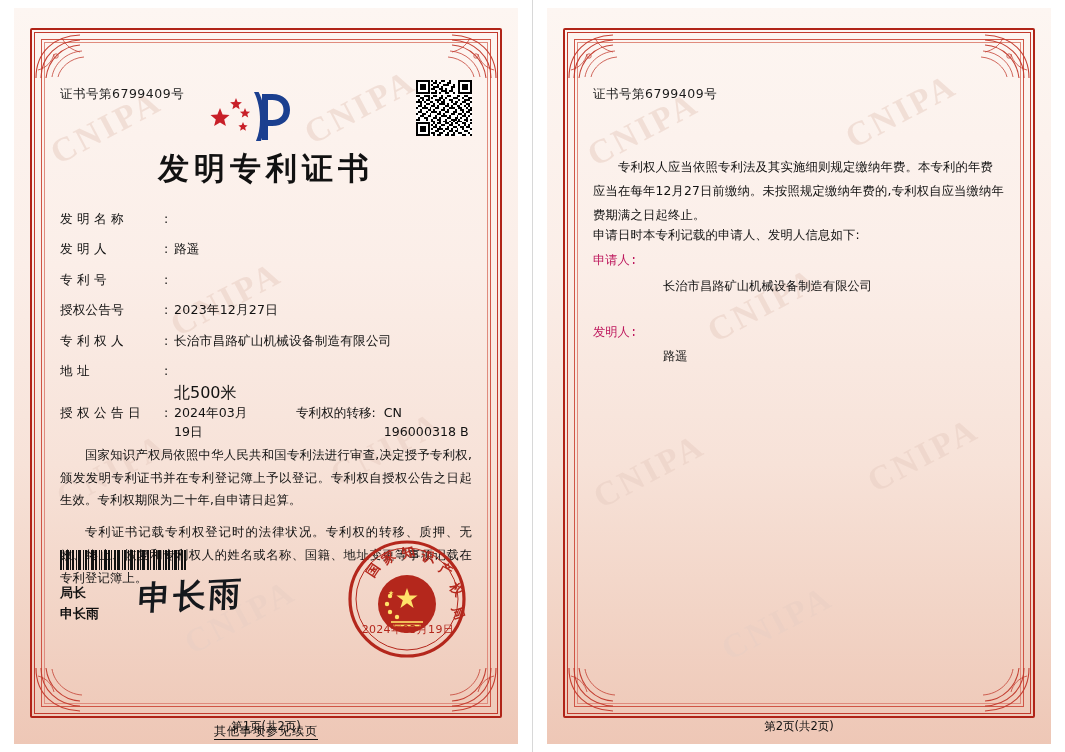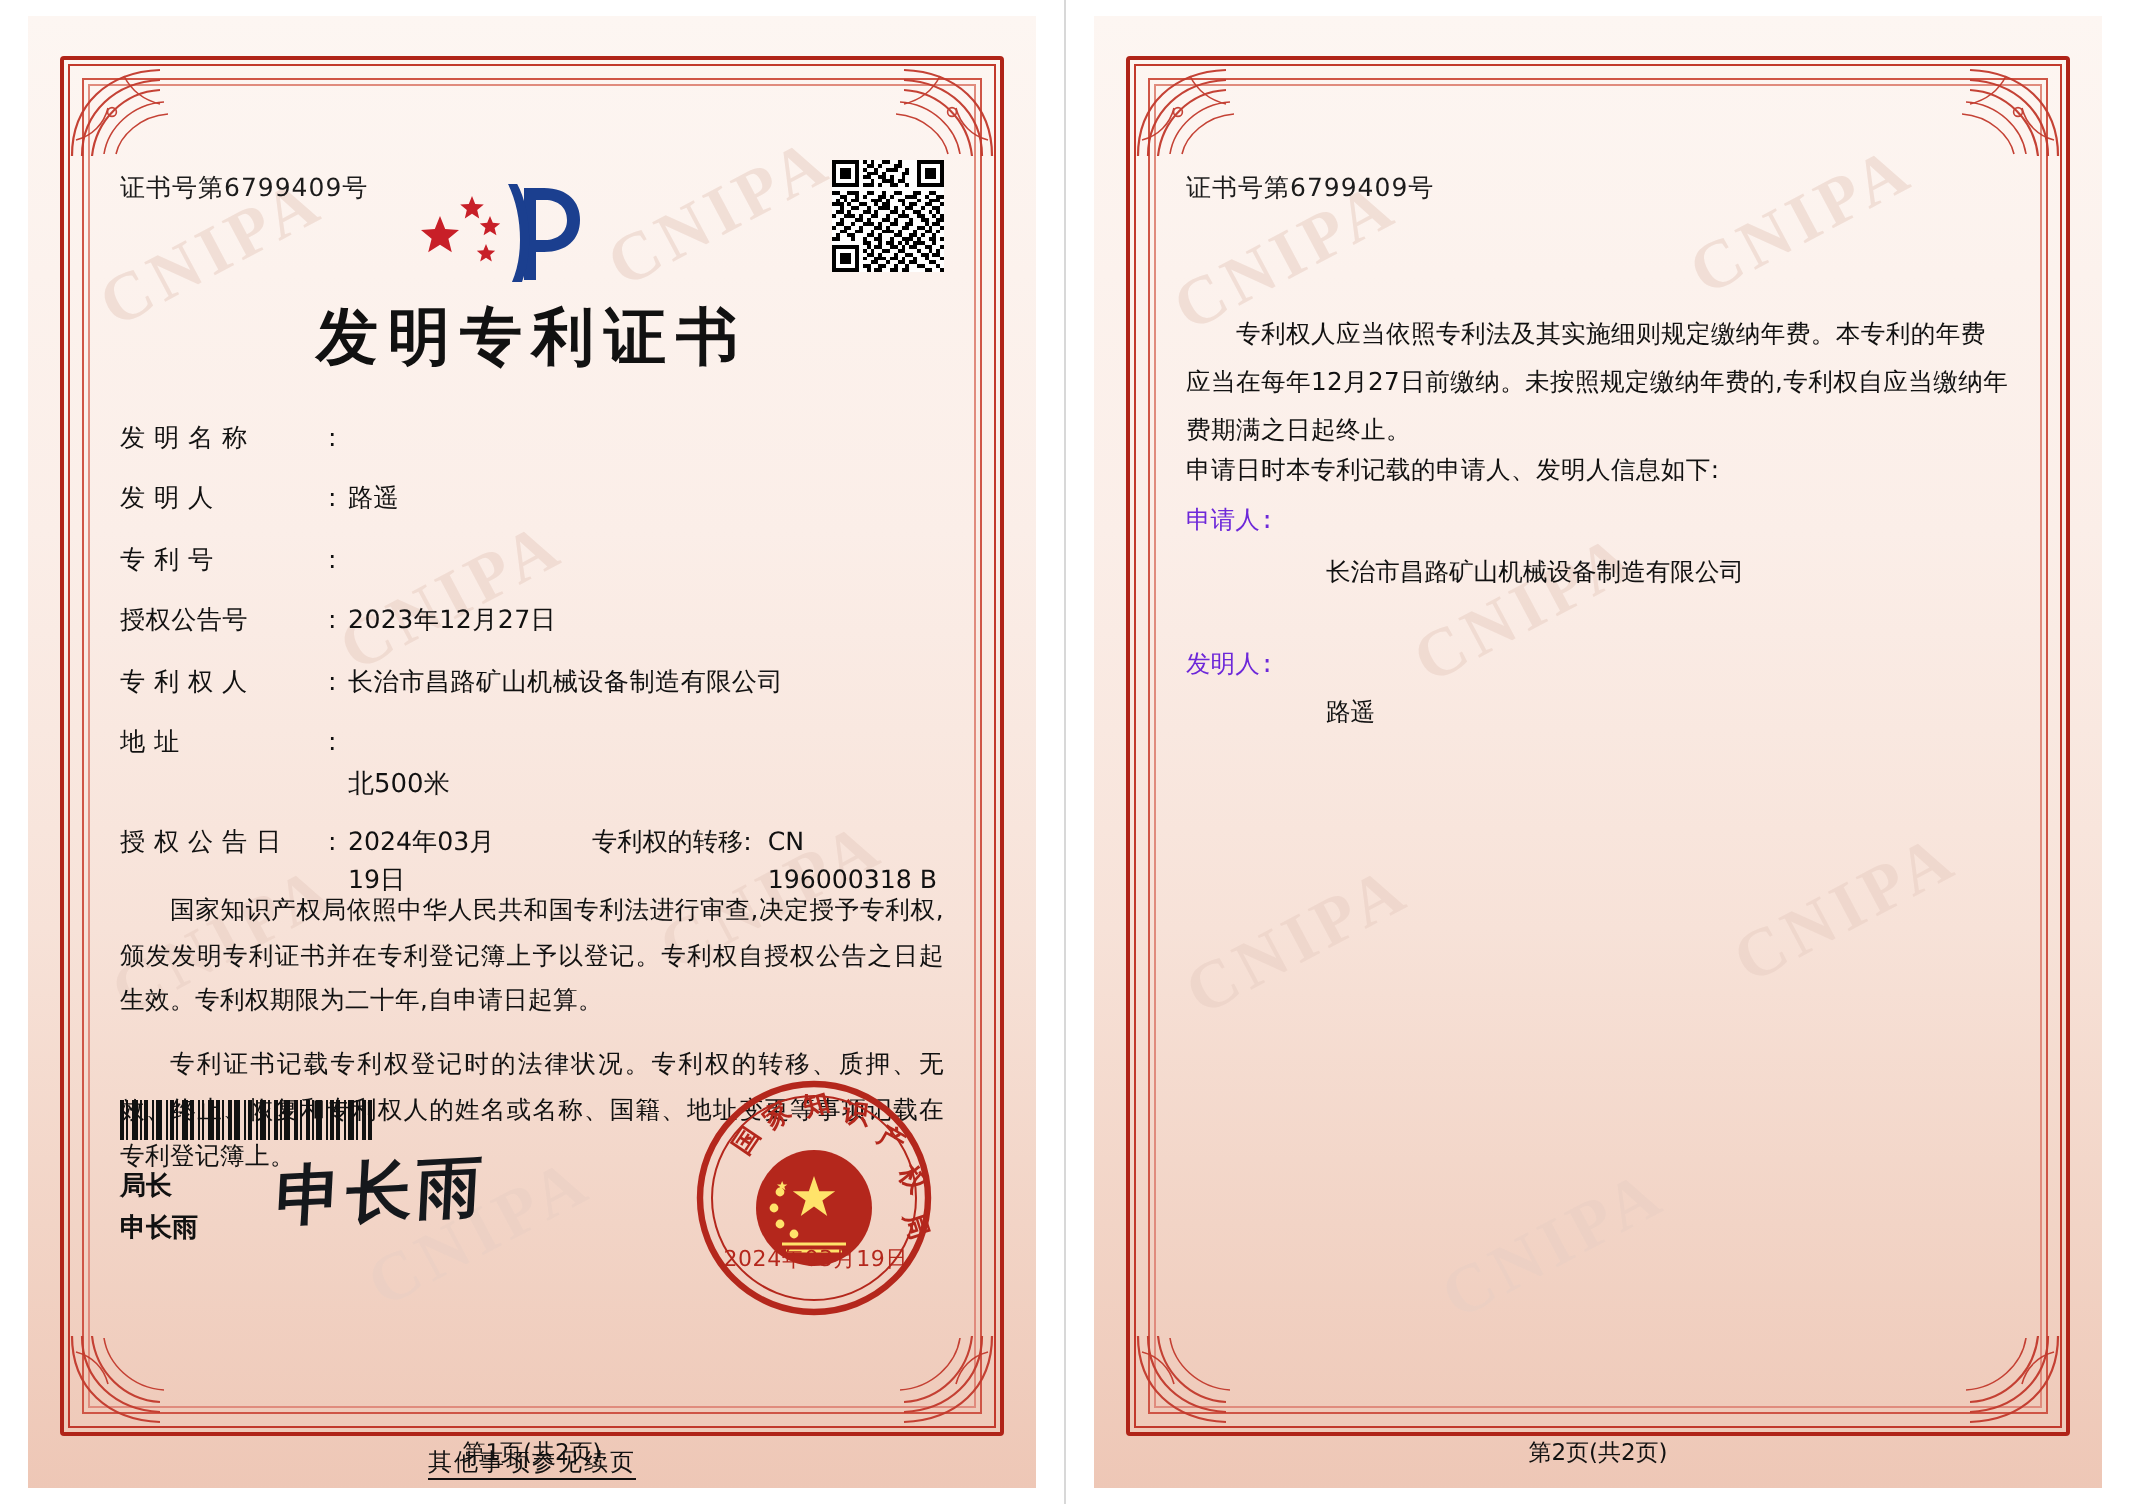--- a/index.html
+++ b/index.html
@@ -184,22 +184,21 @@
     width: 10px;
     flex: 0 0 10px;
   }
   .fval {
     flex: 1 1 auto;
     letter-spacing: 0.2px;
   }
   .fval2 {
     margin-left: 114px;
     margin-top: -9px;
-    margin-bottom: 11px;
-    font-size: 13px;
+    font-size: 16px;
   }
   .frow .inline-label {
     margin-left: 38px;
     white-space: nowrap;
   }
 
   .paras {
     position: absolute;
     left: 8px;
     right: 8px;
@@ -303,21 +302,21 @@
     font-size: 12.3px;
     color: #111;
     font-family: "DejaVu Sans", sans-serif;
     line-height: 1.95;
     letter-spacing: 0.2px;
   }
   .rp-block p { margin: 0; }
   .rp-p1 { top: 104px; }
   .rp-p1 p:first-child { text-indent: 25px; }
   .rp-p2 { top: 172px; }
-  .rp-label { position: absolute; left: 8px; font-size: 12.3px; color: #6d28d9; font-family: Liberation Mono, monospace; }
+  .rp-label { position: absolute; left: 8px; font-size: 12.3px; color: #be185d; font-family: Liberation Mono, monospace; }
   .rp-value { position: absolute; left: 70px; font-size: 12.3px; color: #111; font-family: "DejaVu Sans", sans-serif; }
   .rp-app-label { top: 200px; }
   .rp-app-value { top: 226px; left: 78px; }
   .rp-inv-label { top: 272px; }
   .rp-inv-value { top: 296px; left: 78px; }
 </style>
 </head>
 <body>
 
 <div class="sheet left">

